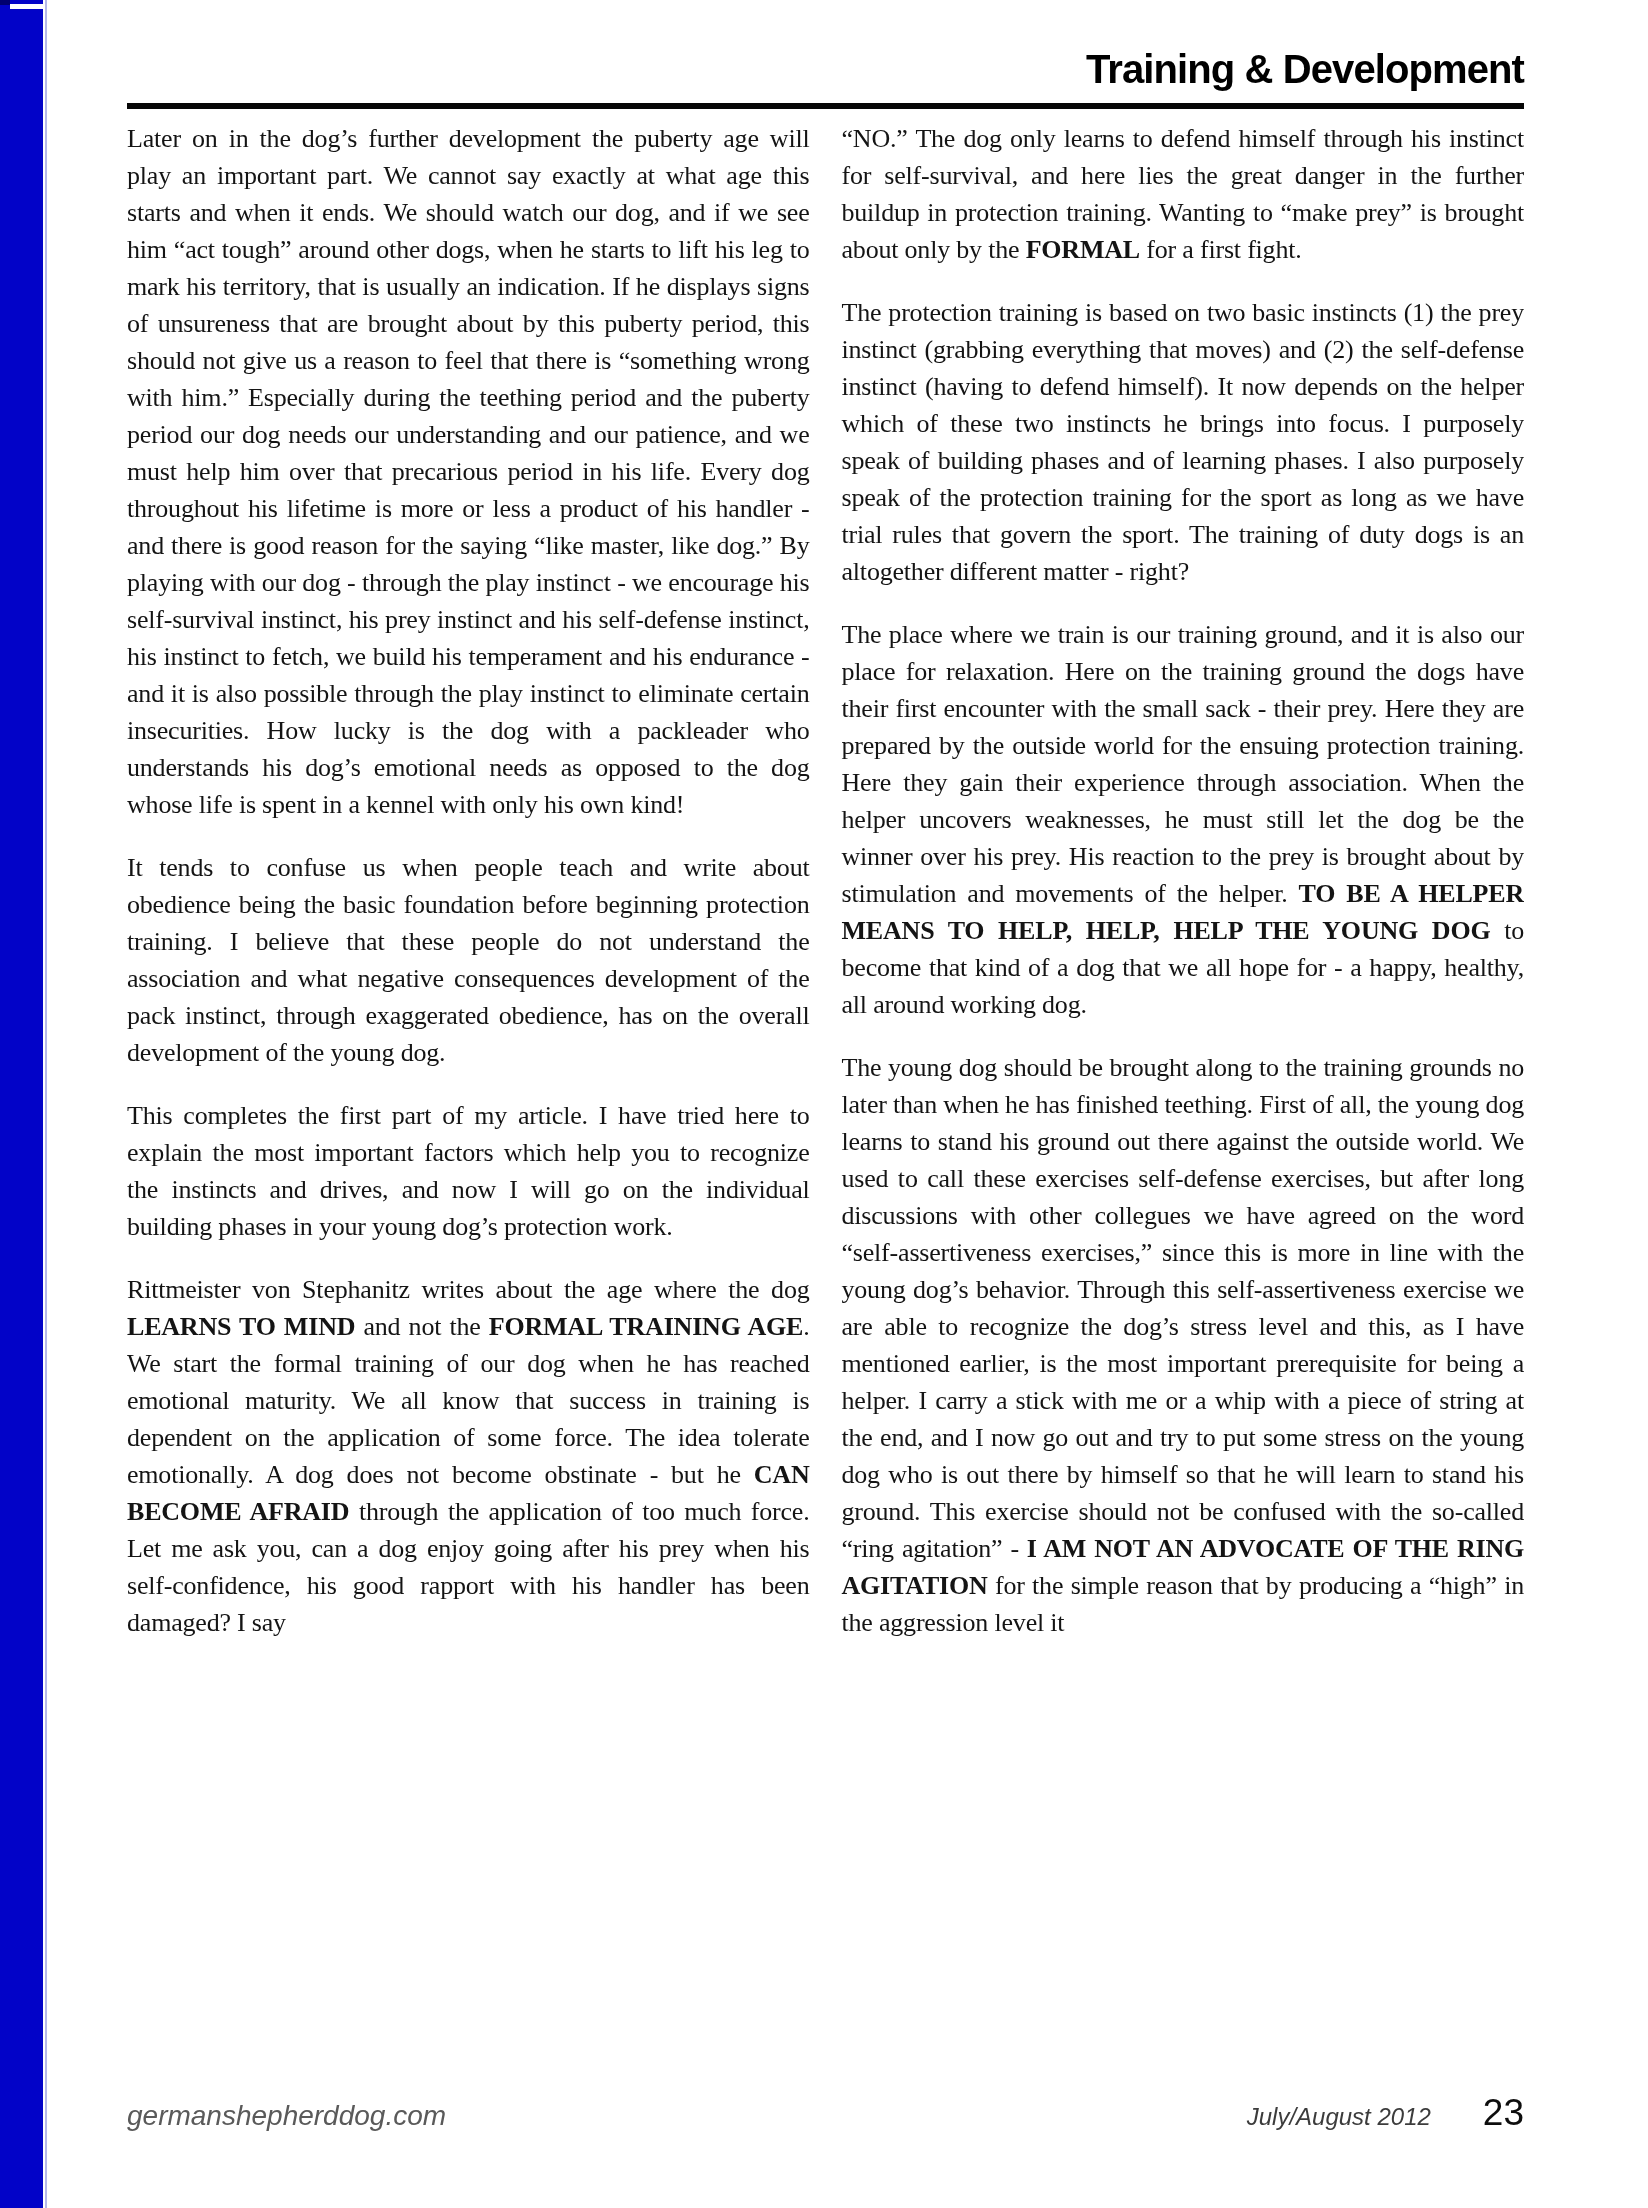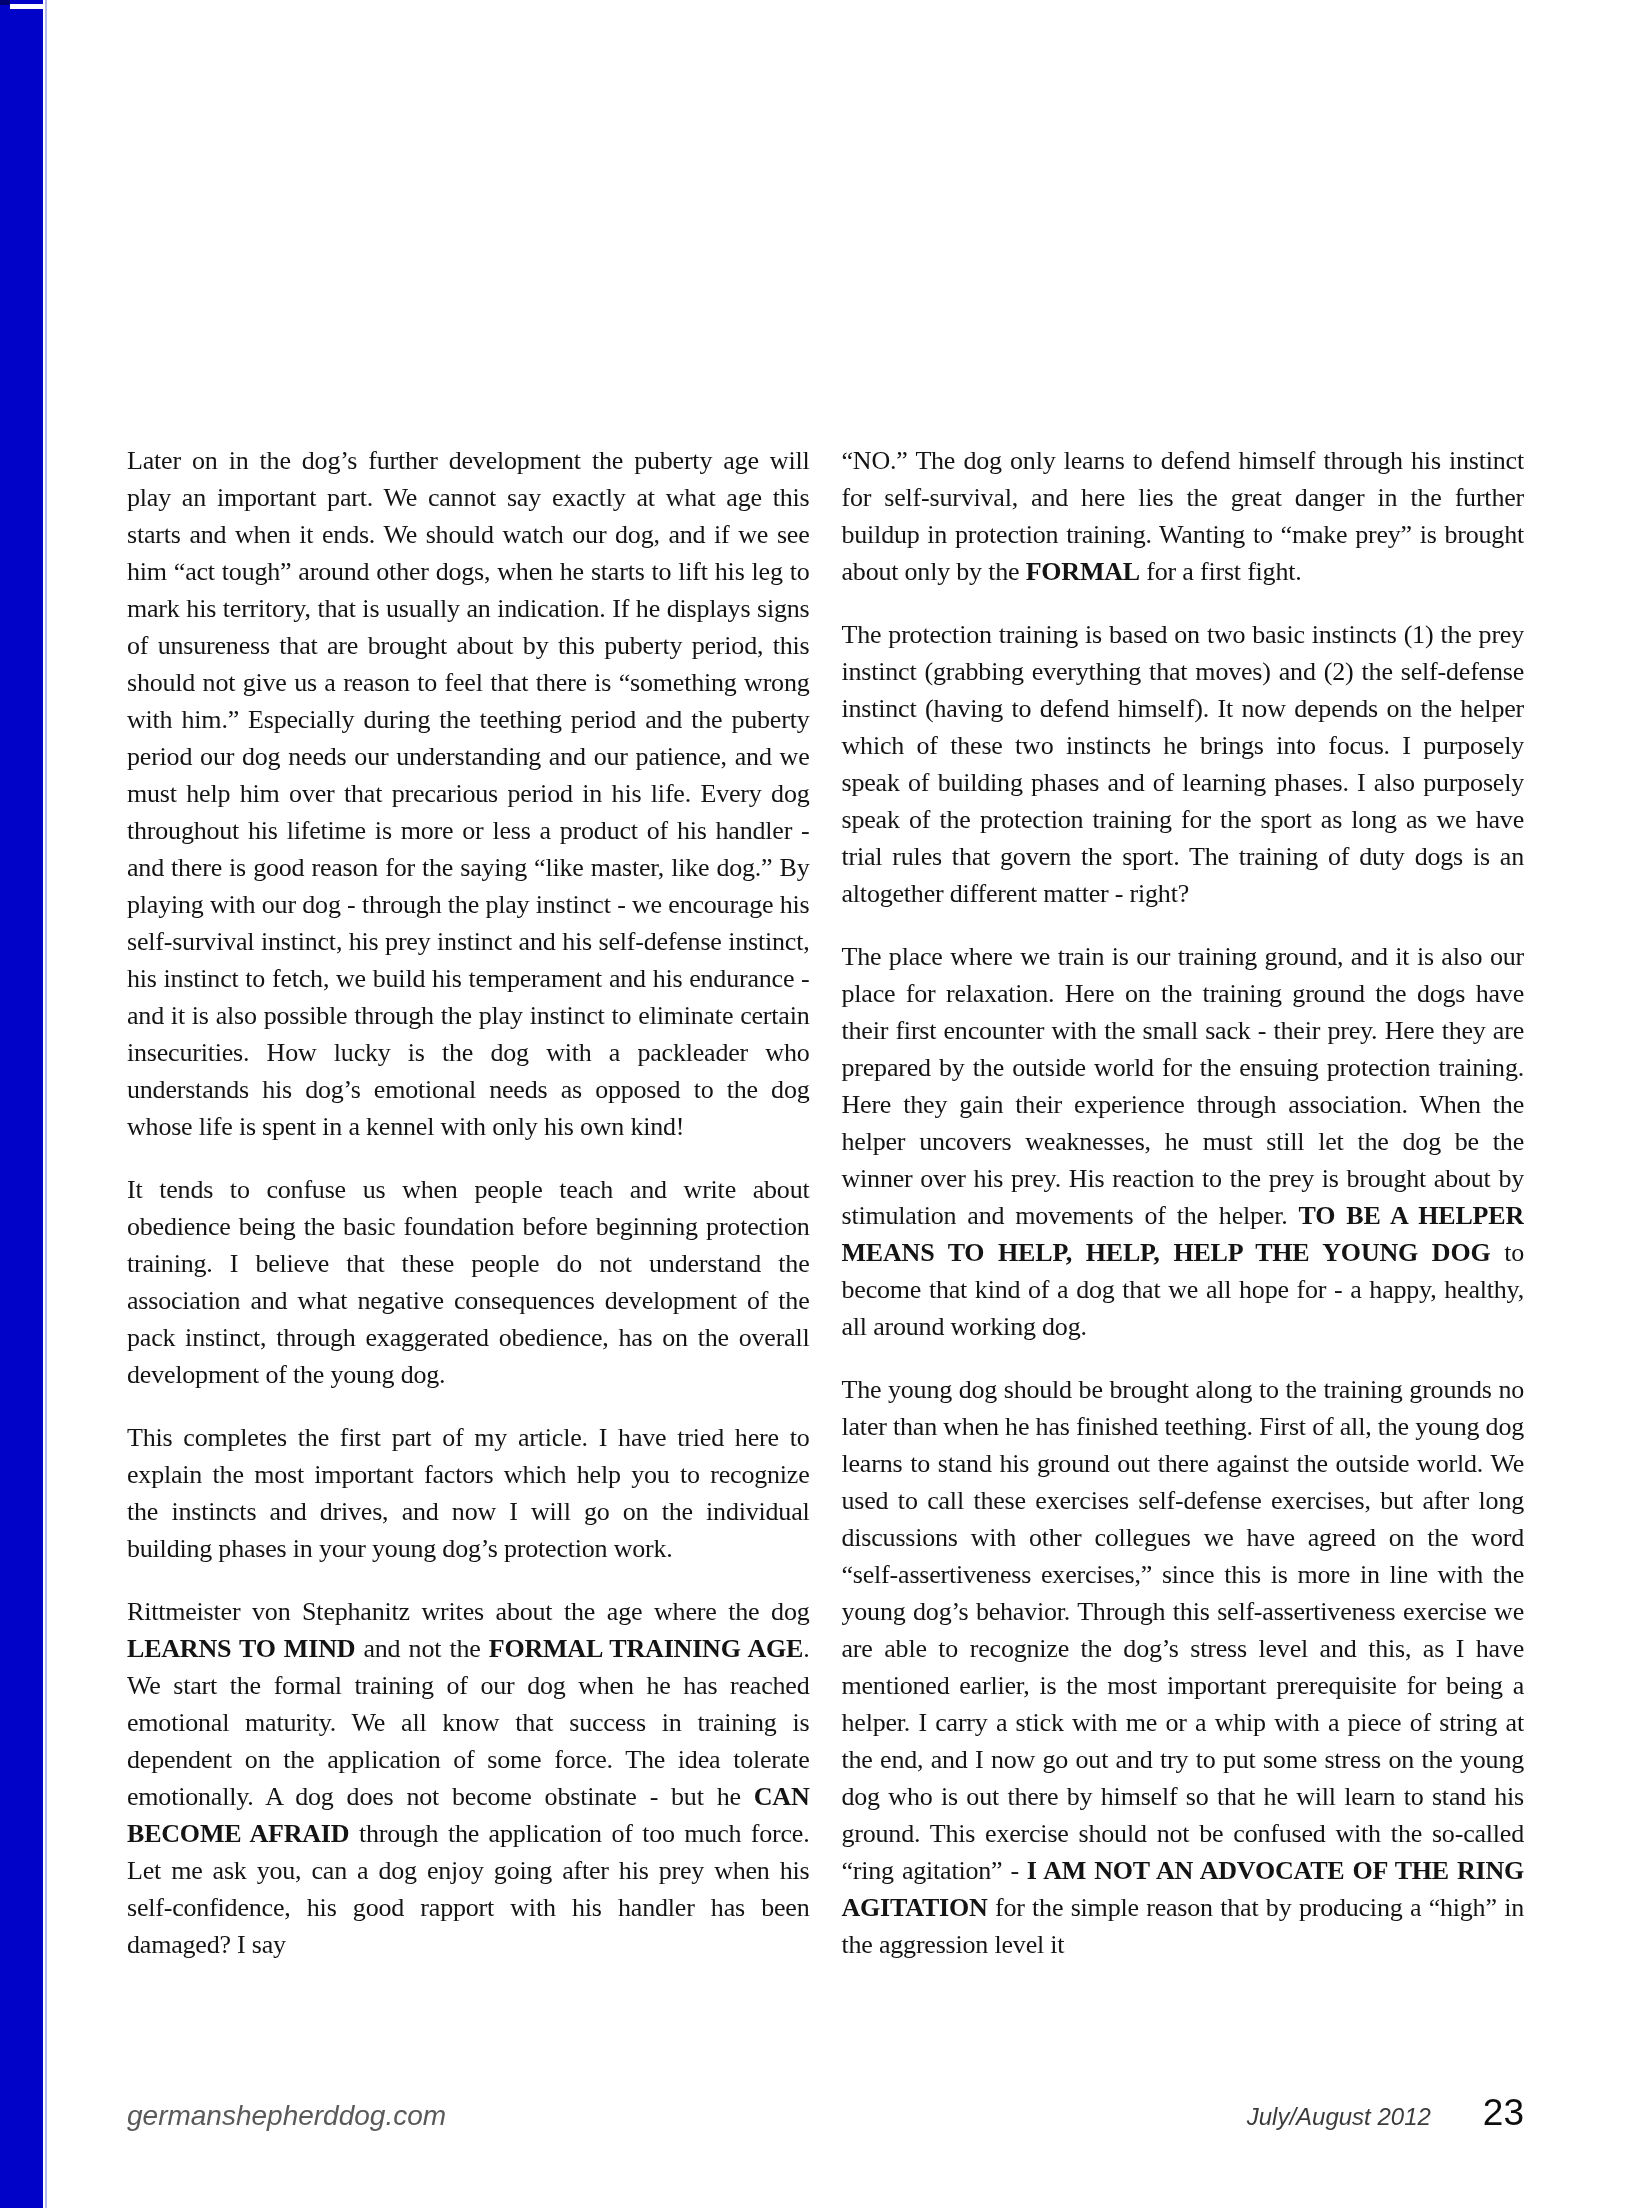--- a/index.html
+++ b/index.html
@@ -56,21 +56,20 @@
     height: 6.2px;
     background: #060606;
     margin-top: 10.7px;
   }
   .columns {
     display: flex;
     gap: 32px;
     margin-top: 10.7px;
     height: 1952px;
     overflow: hidden;
-    align-items: flex-end;
   }
   .col {
     flex: 1 1 0;
     text-align: justify;
     font-size: 26px;
     line-height: 37px;
     letter-spacing: -0.2px;
   }
   .col p { margin: 0; }
   .col p + p { margin-top: 26px; }
@@ -110,20 +109,24 @@
 
 <div class="page">
 
   <div class="accent-bar">
     <div class="accent-notch-white"></div>
     <div class="accent-notch-dark"></div>
   </div>
   <div class="accent-hairline"></div>
 
   <div class="content">
+    <div class="header">
+      <div class="header-title">Training &amp; Development</div>
+      <div class="header-rule"></div>
+    </div>
 
     <div class="columns">
       <div class="col">
           <p><span>Later on in the dog’s further development the puberty age will play an important part. We cannot say exactly at what age this starts and when it ends. We should watch our dog, and if we see him “act tough” around other dogs, when he starts to lift his leg to mark his territory, that is usually an indication. If he displays signs of unsureness that are brought about by this puberty period, this should not give us a reason to feel that there is “something wrong with him.” Especially during the teething period and the puberty period our dog needs our understanding and our patience, and we must help him over that precarious period in his life. Every dog throughout his lifetime is more or less a product of his handler - and there is good reason for the saying “like master, like dog.” By playing with our dog - through the play instinct - we encourage his self-survival instinct, his prey instinct and his self-defense instinct, his instinct to fetch, we build his temperament and his endurance - and it is also possible through the play instinct to eliminate certain insecurities. How lucky is the dog with a packleader who understands his dog’s emotional needs as opposed to the dog whose life is spent in a kennel with only his own kind!</span></p>
           <p><span>It tends to confuse us when people teach and write about obedience being the basic foundation before beginning protection training. I believe that these people do not understand the association and what negative consequences development of the pack instinct, through exaggerated obedience, has on the overall development of the young dog.</span></p>
           <p><span>This completes the first part of my article. I have tried here to explain the most important factors which help you to recognize the instincts and drives, and now I will go on the individual building phases in your young dog’s protection work.</span></p>
           <p><span>Rittmeister von Stephanitz writes about the age where the dog </span><b>LEARNS TO MIND</b><span> and not the </span><b>FORMAL TRAINING AGE</b><span>. We start the formal training of our dog when he has reached emotional maturity. We all know that success in training is dependent on the application of some force. The idea tolerate emotionally. A dog does not become obstinate - but he </span><b>CAN BECOME AFRAID</b><span> through the application of too much force. Let me ask you, can a dog enjoy going after his prey when his self-confidence, his good rapport with his handler has been damaged? I say</span></p>
         </div>
       <div class="col">
           <p><span>“NO.” The dog only learns to defend himself through his instinct for self-survival, and here lies the great danger in the further buildup in protection training. Wanting to “make prey” is brought about only by the </span><b>FORMAL</b><span> for a first fight.</span></p>

